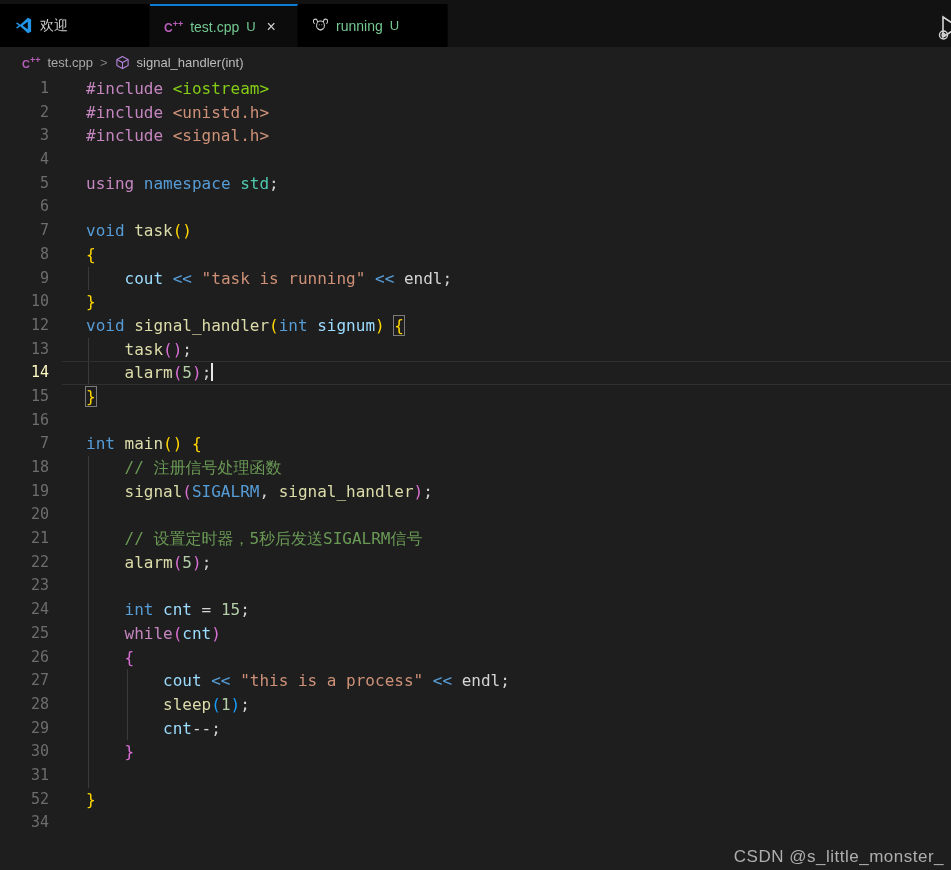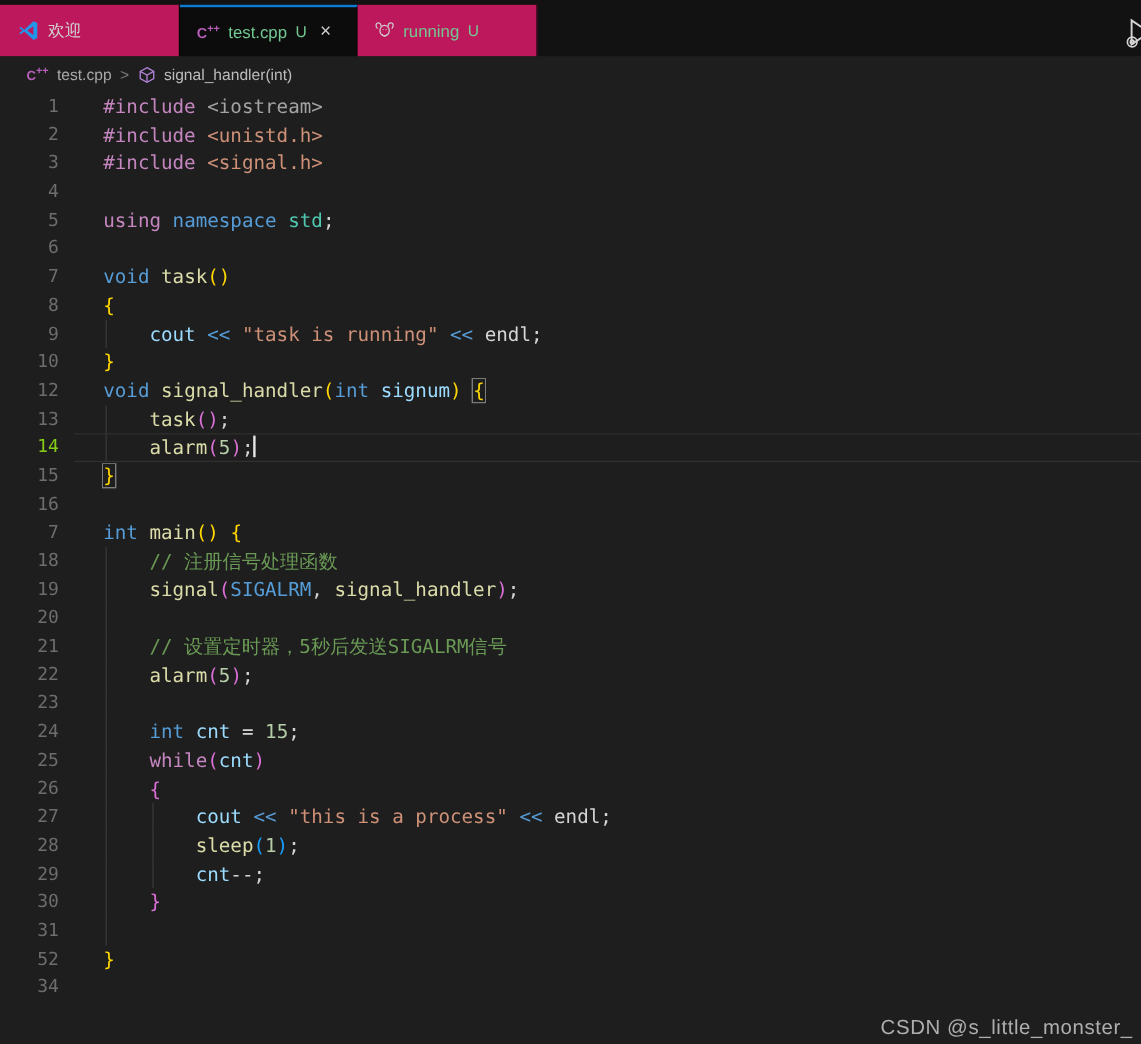--- a/index.html
+++ b/index.html
@@ -4,21 +4,21 @@
 <style>
   * { margin:0; padding:0; box-sizing:border-box; }
   html,body { width:951px; height:870px; overflow:hidden; background:#1e1e1e;
               font-family:"Liberation Sans", sans-serif; }
   .app { position:relative; width:951px; height:870px; background:#1e1e1e; }
 
   
   .tabbar { position:absolute; left:0; top:0; width:951px; height:47px;
             background:#121212; display:flex; align-items:flex-end; }
   .tab { height:43px; display:flex; align-items:center; gap:7px;
-         padding:0 14px; background:#be185d; border-right:1px solid #070707;
+         padding:0 14px; background:#000000; border-right:1px solid #070707;
          font-size:14px; color:#cfcfcf; position:relative; cursor:pointer; }
   .tab.active { background:#0c0c0c; border-top:2px solid #0a7cd6; }
   .tab .label { white-space:nowrap; }
   .tab .label.untracked { color:#73c991; }
   .tab .badge { color:#73c991; font-size:13px; }
   .tab .close { color:#d0d0d0; font-size:16px; margin-left:4px; line-height:1; }
   .tab-welcome { width:150px; }
   .tab-test    { width:148px; }
   .tab-make    { width:150px; }
 
@@ -38,21 +38,21 @@
   .breadcrumb .sym { color:#bcbcbc; }
   .method-icon { width:15px; height:15px; }
 
   
   .editor { position:absolute; left:0; top:77px; width:951px; height:793px;
             background:#1e1e1e; overflow:hidden; }
   .row { position:relative; display:flex; width:951px; height:23.7px; }
   .lnum { width:62px; flex:0 0 62px; text-align:right; padding-right:13px;
           color:#6d6d6d; font:15px "DejaVu Sans Mono", monospace;
           line-height:23.7px; user-select:none; }
-  .row.active .lnum { color:#84cc16; }
+  .row.active .lnum { color:#fef9c3; }
   .lcode { position:relative; margin-left:24px; flex:1;
            font:16px "DejaVu Sans Mono", monospace; line-height:23.7px;
            white-space:pre; }
   .row.active .hl { position:absolute; left:62px; right:0; top:0; bottom:0;
                     border-top:1px solid #303030; border-bottom:1px solid #303030;
                     pointer-events:none; }
   .guide { position:absolute; top:0; bottom:0; width:1px; background:#3a3a3a; }
   .tk.boxed { box-shadow:0 0 0 1px #7c7c7c; }
   .cursor { display:inline-block; width:2px; height:18px; background:#e6e6e6;
             vertical-align:middle; margin-top:-3px; }
@@ -110,21 +110,21 @@
       <path d="M8 1.5 L14 4.8 L14 11.2 L8 14.5 L2 11.2 L2 4.8 Z"></path>
       <path d="M2 4.8 L8 8 L14 4.8 M8 8 L8 14.5"></path>
     </svg>
     <span class="sym">signal_handler(int)</span>
   </div>
 
   <div class="editor">
     <div>
         <div class="row">
           <div class="lnum">1</div>
-          <div class="lcode"><span class="tk" style="color: rgb(197, 134, 192);">#include</span><span class="tk" style="color: rgb(212, 212, 212);"> </span><span class="tk" style="color: #a3a3a3;">&lt;iostream&gt;</span></div>
+          <div class="lcode"><span class="tk" style="color: rgb(197, 134, 192);">#include</span><span class="tk" style="color: rgb(212, 212, 212);"> </span><span class="tk" style="color: #84cc16;">&lt;iostream&gt;</span></div>
         </div>
         <div class="row">
           <div class="lnum">2</div>
           <div class="lcode"><span class="tk" style="color: rgb(197, 134, 192);">#include</span><span class="tk" style="color: rgb(212, 212, 212);"> </span><span class="tk" style="color: rgb(206, 145, 120);">&lt;unistd.h&gt;</span></div>
         </div>
         <div class="row">
           <div class="lnum">3</div>
           <div class="lcode"><span class="tk" style="color: rgb(197, 134, 192);">#include</span><span class="tk" style="color: rgb(212, 212, 212);"> </span><span class="tk" style="color: rgb(206, 145, 120);">&lt;signal.h&gt;</span></div>
         </div>
         <div class="row">

